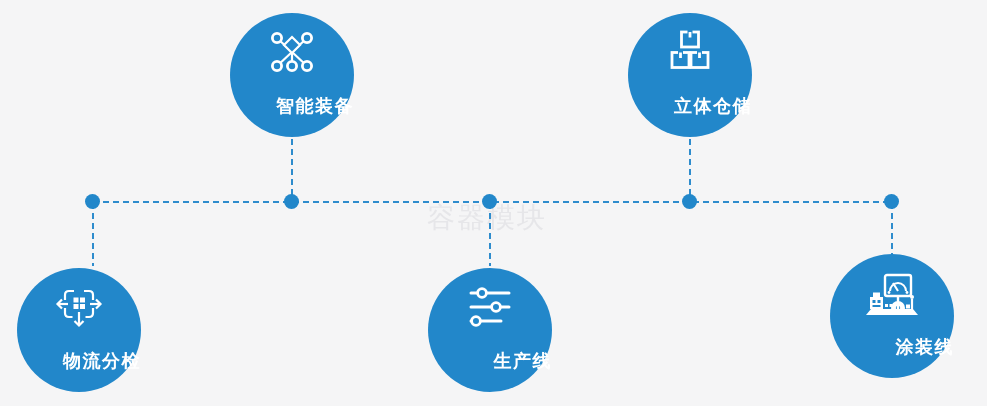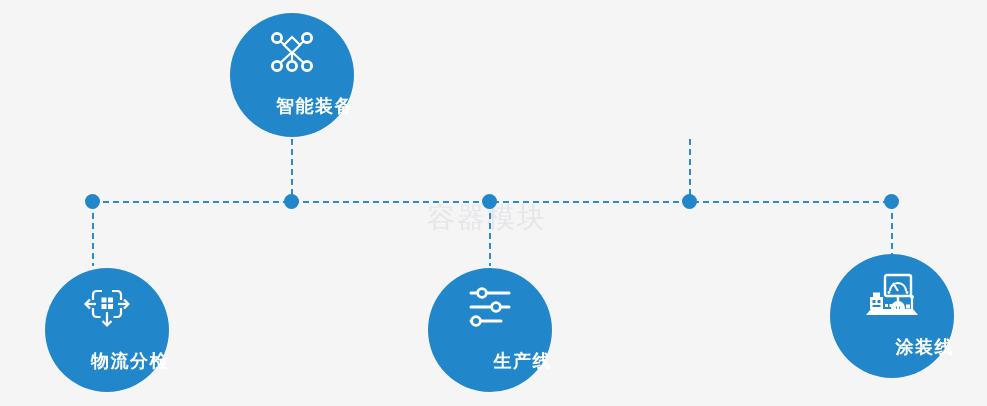--- a/index.html
+++ b/index.html
@@ -44,21 +44,21 @@
   #dot-3{left:682px;top:194px;}
   #dot-4{left:884px;top:194px;}
 
   
   .node{
     position:absolute;width:124px;height:124px;border-radius:50%;
     background:var(--blue,#2287ca);
   }
   #node-0{left:230px;top:13px;}
   #node-1{left:628px;top:13px;}
-  #node-2{left:45px;top:268px;text-decoration:underline;}
+  #node-2{left:17px;top:268px;text-decoration:underline;}
   #node-3{left:428px;top:268px;}
   #node-4{left:830px;top:254px;}
 
   .node .icon{
     position:absolute;left:38px;top:17px;width:48px;height:44px;display:block;
   }
   #node-4 .icon{left:30px;width:64px;height:48px;top:16px;}
   .node .label{
     position:absolute;left:0;right:0;top:81px;
     text-align:right;color:#fff;font-size:18px;font-weight:bold;
@@ -99,20 +99,37 @@
       <polygon class="fBsW" stroke-width="2.2" points="24,7 32,15 24,23 16,15"></polygon>
       <circle class="fBsW" stroke-width="2.8" cx="9" cy="8" r="4.6"></circle>
       <circle class="fBsW" stroke-width="2.8" cx="39" cy="8" r="4.6"></circle>
       <circle class="fBsW" stroke-width="2.8" cx="9" cy="36" r="4.6"></circle>
       <circle class="fBsW" stroke-width="2.8" cx="24" cy="36" r="4.6"></circle>
       <circle class="fBsW" stroke-width="2.8" cx="39" cy="36" r="4.6"></circle>
     </svg>
     <span class="label">智能装备</span>
   </div>
 
+  <div class="node" id="node-1">
+    <svg class="icon" viewBox="0 0 48 44">
+
+      <rect class="sW" stroke-width="2.8" x="15.5" y="2" width="17" height="15"></rect>
+      <rect class="fB" x="21.5" y="0" width="5" height="4"></rect>
+      <line class="sW" stroke-width="2.8" x1="24" y1="2" x2="24" y2="7.5"></line>
+
+      <rect class="sW" stroke-width="2.8" x="6" y="22.5" width="17" height="15"></rect>
+      <rect class="fB" x="12" y="20.5" width="5" height="4"></rect>
+      <line class="sW" stroke-width="2.8" x1="14.5" y1="22.5" x2="14.5" y2="28"></line>
+
+      <rect class="sW" stroke-width="2.8" x="25" y="22.5" width="17" height="15"></rect>
+      <rect class="fB" x="31" y="20.5" width="5" height="4"></rect>
+      <line class="sW" stroke-width="2.8" x1="33.5" y1="22.5" x2="33.5" y2="28"></line>
+    </svg>
+    <span class="label">立体仓储</span>
+  </div>
 
   <div class="node" id="node-2">
     <svg class="icon" viewBox="0 0 48 44">
 
       <path class="sW" stroke-width="2.2" d="M10,15 L10,10 Q10,6 14,6 L19,6"></path>
       <path class="sW" stroke-width="2.2" d="M29,6 L34,6 Q38,6 38,10 L38,15"></path>
       <path class="sW" stroke-width="2.2" d="M10,23 L10,28 Q10,32 14,32 L17.5,32"></path>
       <path class="sW" stroke-width="2.2" d="M30.5,32 L34,32 Q38,32 38,28 L38,23"></path>
 
       <rect class="fW" x="18.5" y="12.5" width="5" height="5"></rect>

